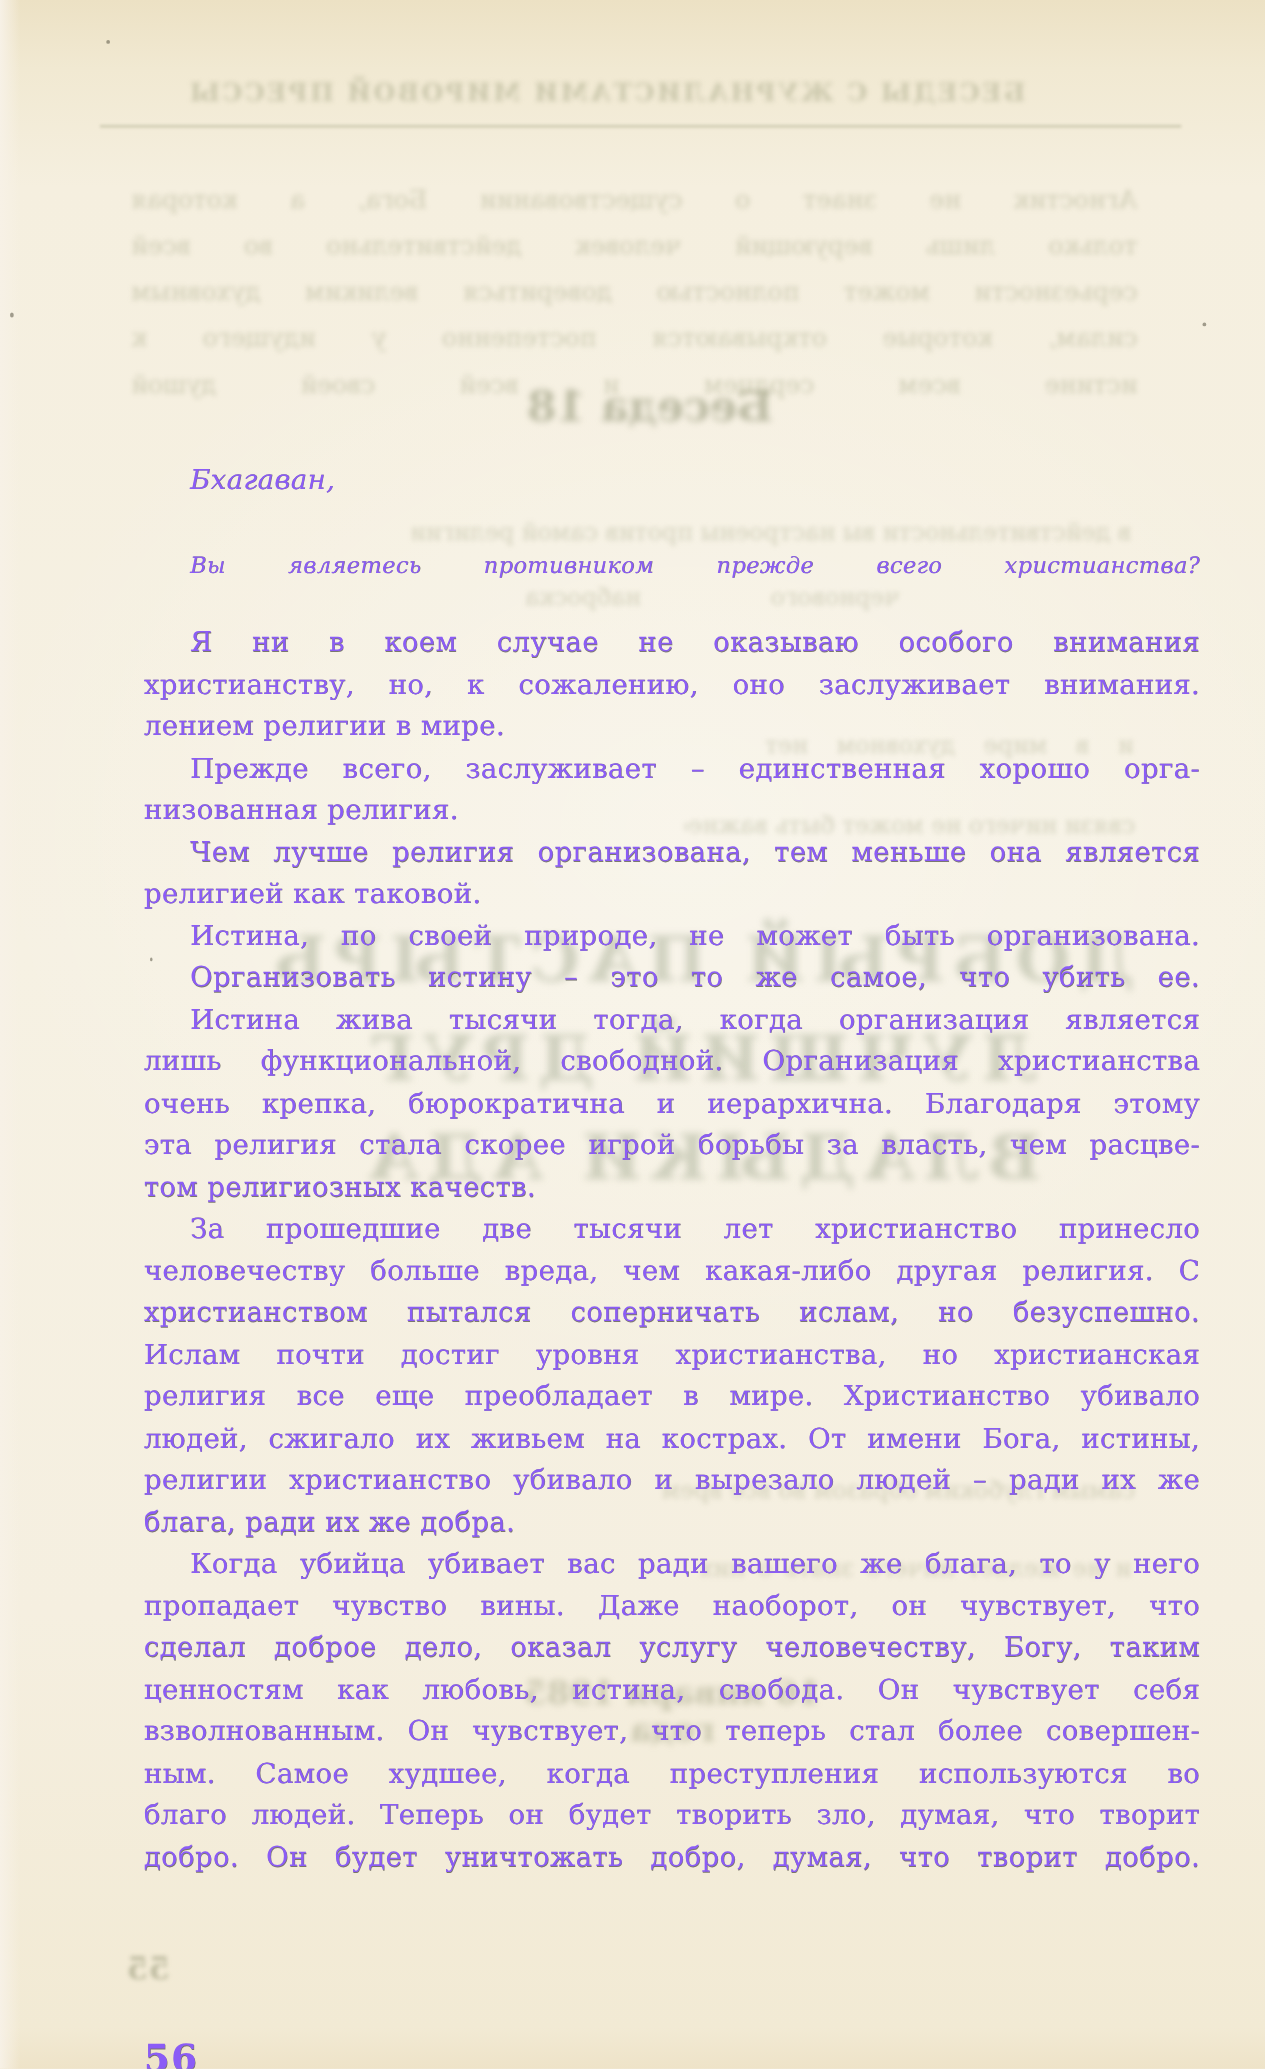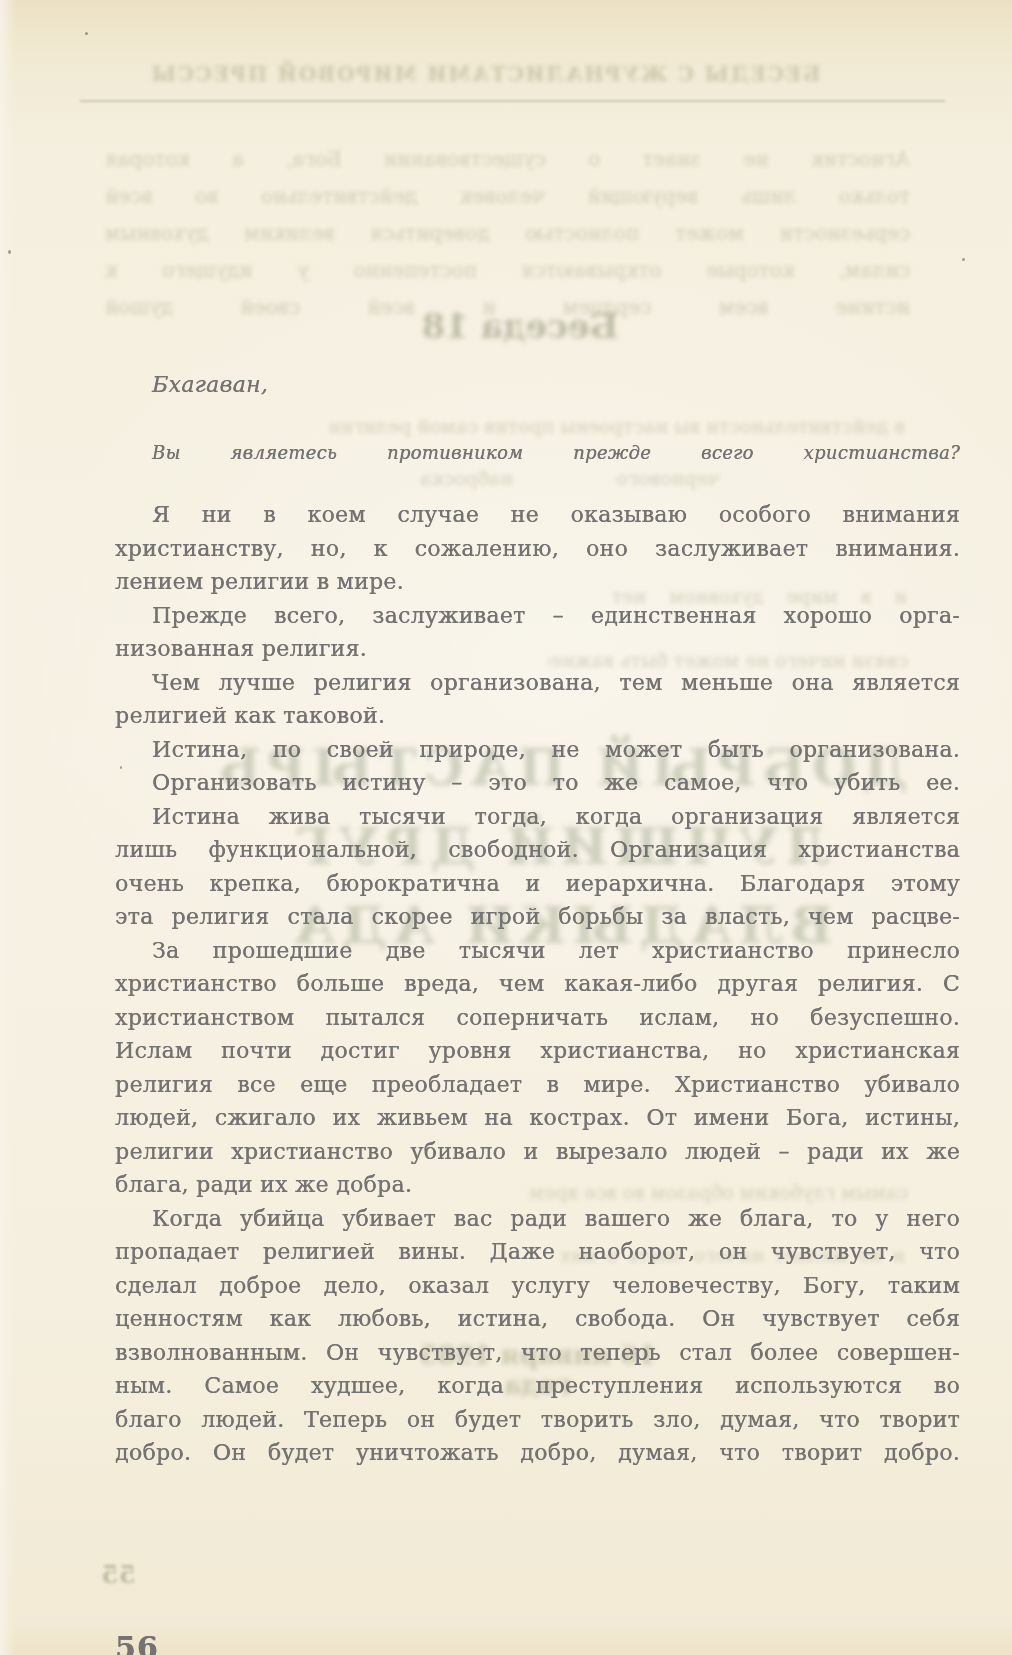--- a/index.html
+++ b/index.html
@@ -9,21 +9,21 @@
     overflow: hidden;
     font-family: "DejaVu Serif", "Liberation Serif", serif;
     background:
       radial-gradient(ellipse 760px 620px at 54% 40%, rgba(255,255,255,0.30), rgba(255,255,255,0) 75%),
       linear-gradient(90deg, #f7f1e6 0px, rgba(247,241,230,0) 16px),
       linear-gradient(180deg, #ece1c4 0px, #f1e9d2 55px, #f5efdf 150px, #f6f1e3 46%, #f5efe0 78%, #f2ead4 98%, #eee3c8 100%),
       #f4eedd;
   }
 
   
-  .ink { color: #737373; text-shadow: 0.35px 0.25px 0.3px rgba(57,54,46,0.65); }
+  .ink { color: #8b5cf6; text-shadow: 0.35px 0.25px 0.3px rgba(57,54,46,0.65); }
 
   .speaker {
     position: absolute; top: 368px; left: 115px; width: 845px;
     font-size: 22px; line-height: 33px; font-style: italic;
     text-indent: 37px; letter-spacing: 0.3px;
   }
   .question {
     position: absolute; top: 436px; left: 115px; width: 845px;
     font-size: 18px; line-height: 33px; font-style: italic;
     text-indent: 37px; letter-spacing: 0.3px;
@@ -145,30 +145,31 @@
     <div class="line first">Прежде всего, заслуживает – единственная хорошо орга-</div>
     <div class="line short">низованная религия.</div>
     <div class="line first">Чем лучше религия организована, тем меньше она является</div>
     <div class="line short">религией как таковой.</div>
     <div class="line first">Истина, по своей природе, не может быть организована.</div>
     <div class="line first">Организовать истину – это то же самое, что убить ее.</div>
     <div class="line first">Истина жива тысячи тогда, когда организация является</div>
     <div class="line">лишь функциональной, свободной. Организация христианства</div>
     <div class="line">очень крепка, бюрократична и иерархична. Благодаря этому</div>
     <div class="line">эта религия стала скорее игрой борьбы за власть, чем расцве-</div>
+    <div class="line short">том религиозных качеств.</div>
     <div class="line first">За прошедшие две тысячи лет христианство принесло</div>
-    <div class="line">христианство больше вреда, чем какая-либо другая религия. С</div>
+    <div class="line">человечеству больше вреда, чем какая-либо другая религия. С</div>
     <div class="line">христианством пытался соперничать ислам, но безуспешно.</div>
     <div class="line">Ислам почти достиг уровня христианства, но христианская</div>
     <div class="line">религия все еще преобладает в мире. Христианство убивало</div>
     <div class="line">людей, сжигало их живьем на кострах. От имени Бога, истины,</div>
     <div class="line">религии христианство убивало и вырезало людей – ради их же</div>
     <div class="line short">блага, ради их же добра.</div>
     <div class="line first">Когда убийца убивает вас ради вашего же блага, то у него</div>
-    <div class="line">пропадает религией вины. Даже наоборот, он чувствует, что</div>
+    <div class="line">пропадает чувство вины. Даже наоборот, он чувствует, что</div>
     <div class="line">сделал доброе дело, оказал услугу человечеству, Богу, таким</div>
     <div class="line">ценностям как любовь, истина, свобода. Он чувствует себя</div>
     <div class="line">взволнованным. Он чувствует, что теперь стал более совершен-</div>
     <div class="line">ным. Самое худшее, когда преступления используются во</div>
     <div class="line">благо людей. Теперь он будет творить зло, думая, что творит</div>
     <div class="line">добро. Он будет уничтожать добро, думая, что творит добро.</div>
   </div>
 <div class="ink page-number">56</div>
 
 <div class="speck s1"></div>

